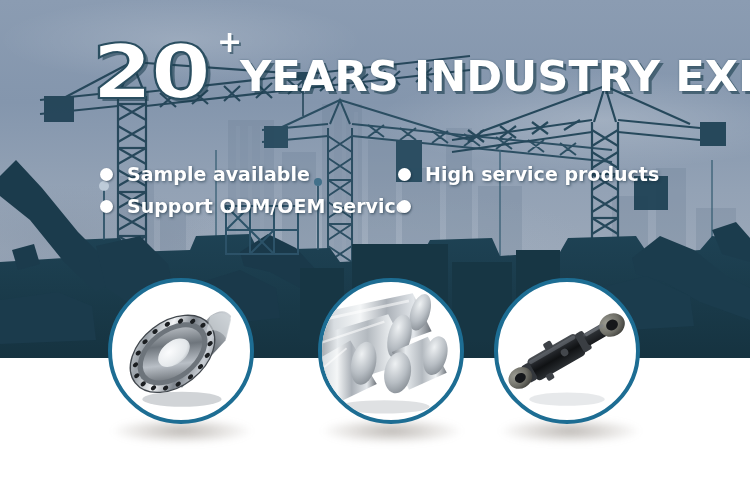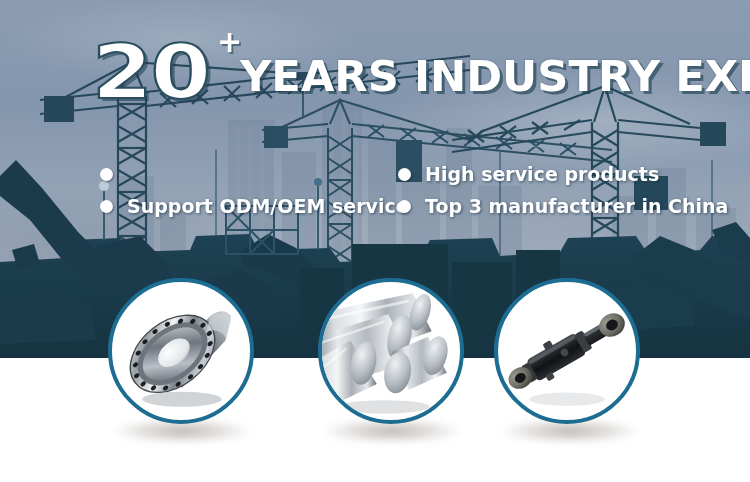--- a/index.html
+++ b/index.html
@@ -302,34 +302,34 @@
   <div class="headline">
     <span class="num20">20</span>
     <span class="plus">+</span>
     <span class="years">YEARS INDUSTRY EXPERIENCE</span>
   </div>
 
   <div class="bullets">
     <div class="bcol left">
       <div class="brow">
         <span class="bdot"></span>
+        <span class="btext">Sample available</span>
       </div>
       <div class="brow">
         <span class="bdot"></span>
         <span class="btext">Support ODM/OEM service</span>
       </div>
     </div>
     <div class="bcol right">
       <div class="brow">
         <span class="bdot"></span>
         <span class="btext">High service products</span>
       </div>
       <div class="brow">
         <span class="bdot"></span>
-        <span class="btext">Top 3 manufacturer in China</span>
       </div>
     </div>
   </div>
 
   <div class="footer"></div>
   <div class="shadow-blob" style="left:112px;top:418px;width:140px;"></div>
   <div class="shadow-blob" style="left:322px;top:418px;width:140px;"></div>
   <div class="shadow-blob" style="left:500px;top:418px;width:140px;"></div>
 
   <div class="circle" style="left:108px;top:278px;">

